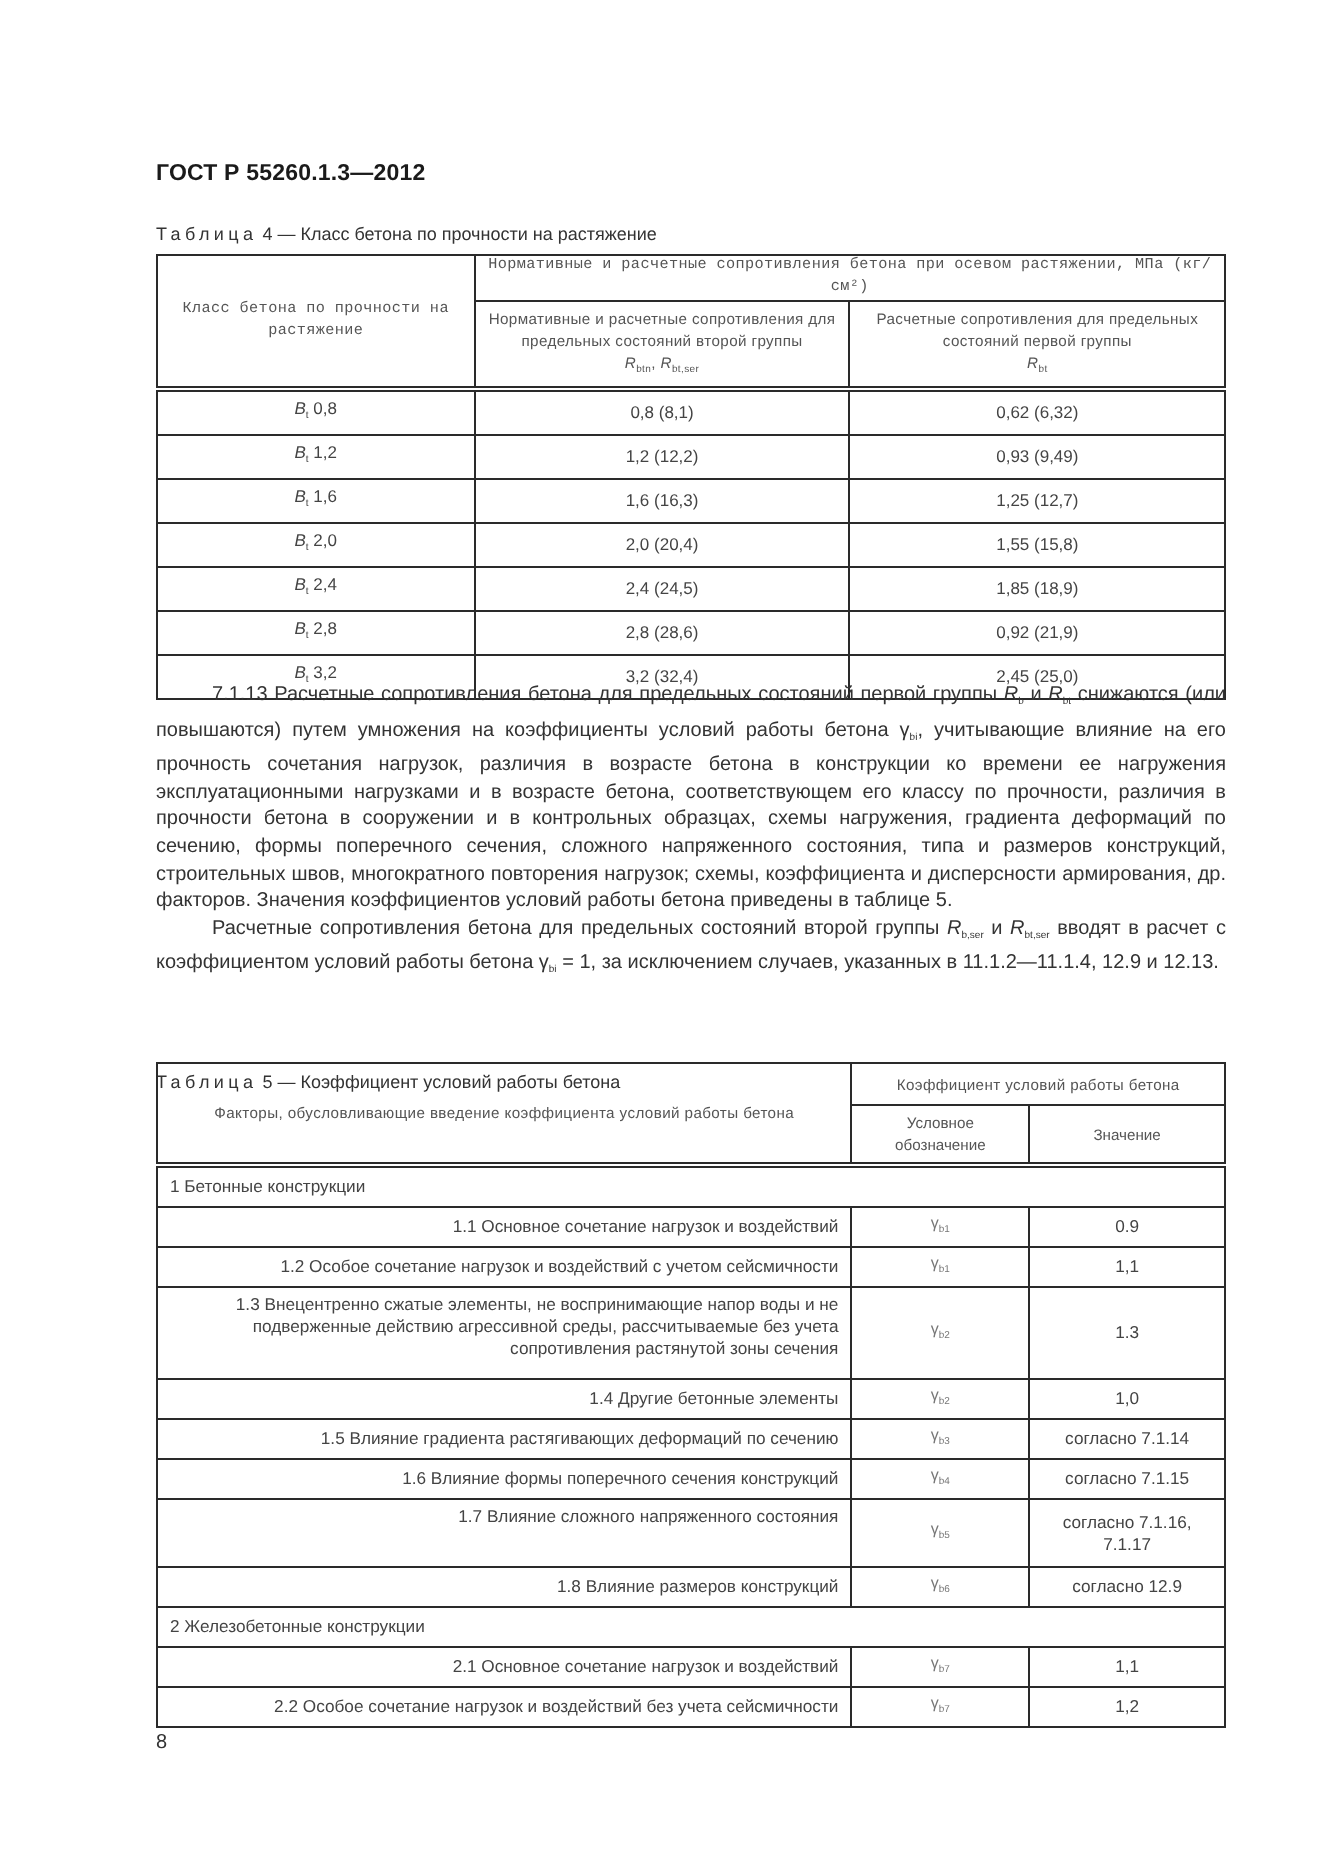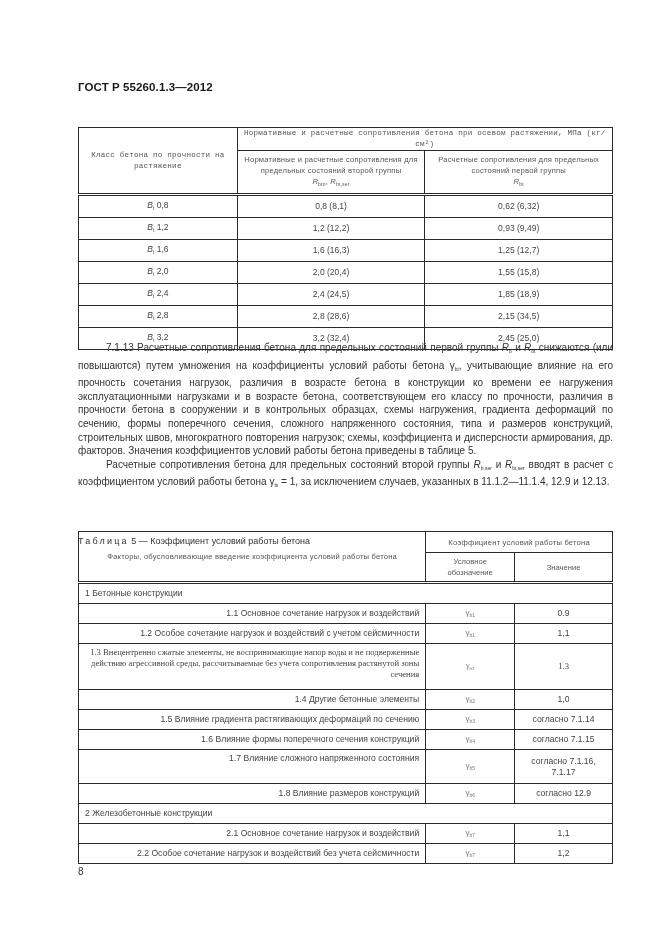--- a/index.html
+++ b/index.html
@@ -20,32 +20,35 @@
   sub { font-size: 5px; vertical-align: -2px; }
   .para { position: absolute; left: 78px; width: 535px; font-size: 10px; line-height: 13.6px; color: #333; text-align: justify; }
   .para p { margin: 0; text-indent: 28px; }
   .t5 { top: 511px; }
   .t5 .h1 td { height: 20px; font-size: 7.6px; text-align: center; color: #555; letter-spacing: 0.2px; }
   .t5 .h2 td { height: 28px; font-size: 7.6px; text-align: center; color: #555; border-bottom: 3px double #2a2a2a; }
   .t5 .r td { height: 19px; font-size: 8.6px; text-align: right; }
   .t5 .r td.sym, .t5 .r td.val { text-align: center; }
   .t5 .r td.sym { color: #777; font-size: 8px; }
   .t5 .sec td { height: 19px; font-size: 8.6px; }
-  .t5 .tall td { height: 42px; font-family: Liberation Serif, serif; }
+  .t5 .tall td { height: 42px; }
   .t5 .mid td { height: 30px; }
   .t5 .tall td.fac, .t5 .mid td.fac { vertical-align: top; padding-top: 3px; }
   .page-num { position: absolute; left: 78px; top: 846px; font-size: 10px; color: #333; }
 </style>
 </head>
 <body>
 
 <div class="page">
 
   <div class="doc-header">ГОСТ Р 55260.1.3—2012</div>
 
+  <div class="caption" style="top:92px;">
+    <span class="spaced">Таблица</span><span> 4 — Класс бетона по прочности на растяжение</span>
+  </div>
 
   <table class="t4">
     <colgroup>
         <col style="width:159px">
         <col style="width:188px">
         <col style="width:188px">
       </colgroup>
     <tbody>
         <tr class="h1">
       <td rowspan="2" style="border-bottom:3px double #2a2a2a;">Класс бетона по прочности на растяжение</td>
@@ -83,21 +86,21 @@
       <td>1,55 (15,8)</td>
     </tr>
     <tr class="r">
       <td><span class="i">B</span><sub>t</sub> <span>2,4</span></td>
       <td>2,4 (24,5)</td>
       <td>1,85 (18,9)</td>
     </tr>
     <tr class="r">
       <td><span class="i">B</span><sub>t</sub> <span>2,8</span></td>
       <td>2,8 (28,6)</td>
-      <td>2,15 (34,5)</td>
+      <td>0,92 (21,9)</td>
     </tr>
     <tr class="r">
       <td><span class="i">B</span><sub>t</sub> <span>3,2</span></td>
       <td>3,2 (32,4)</td>
       <td>2,45 (25,0)</td>
     </tr>
   </tbody>
     </table>
 
   <div class="para" style="top:321px;">

